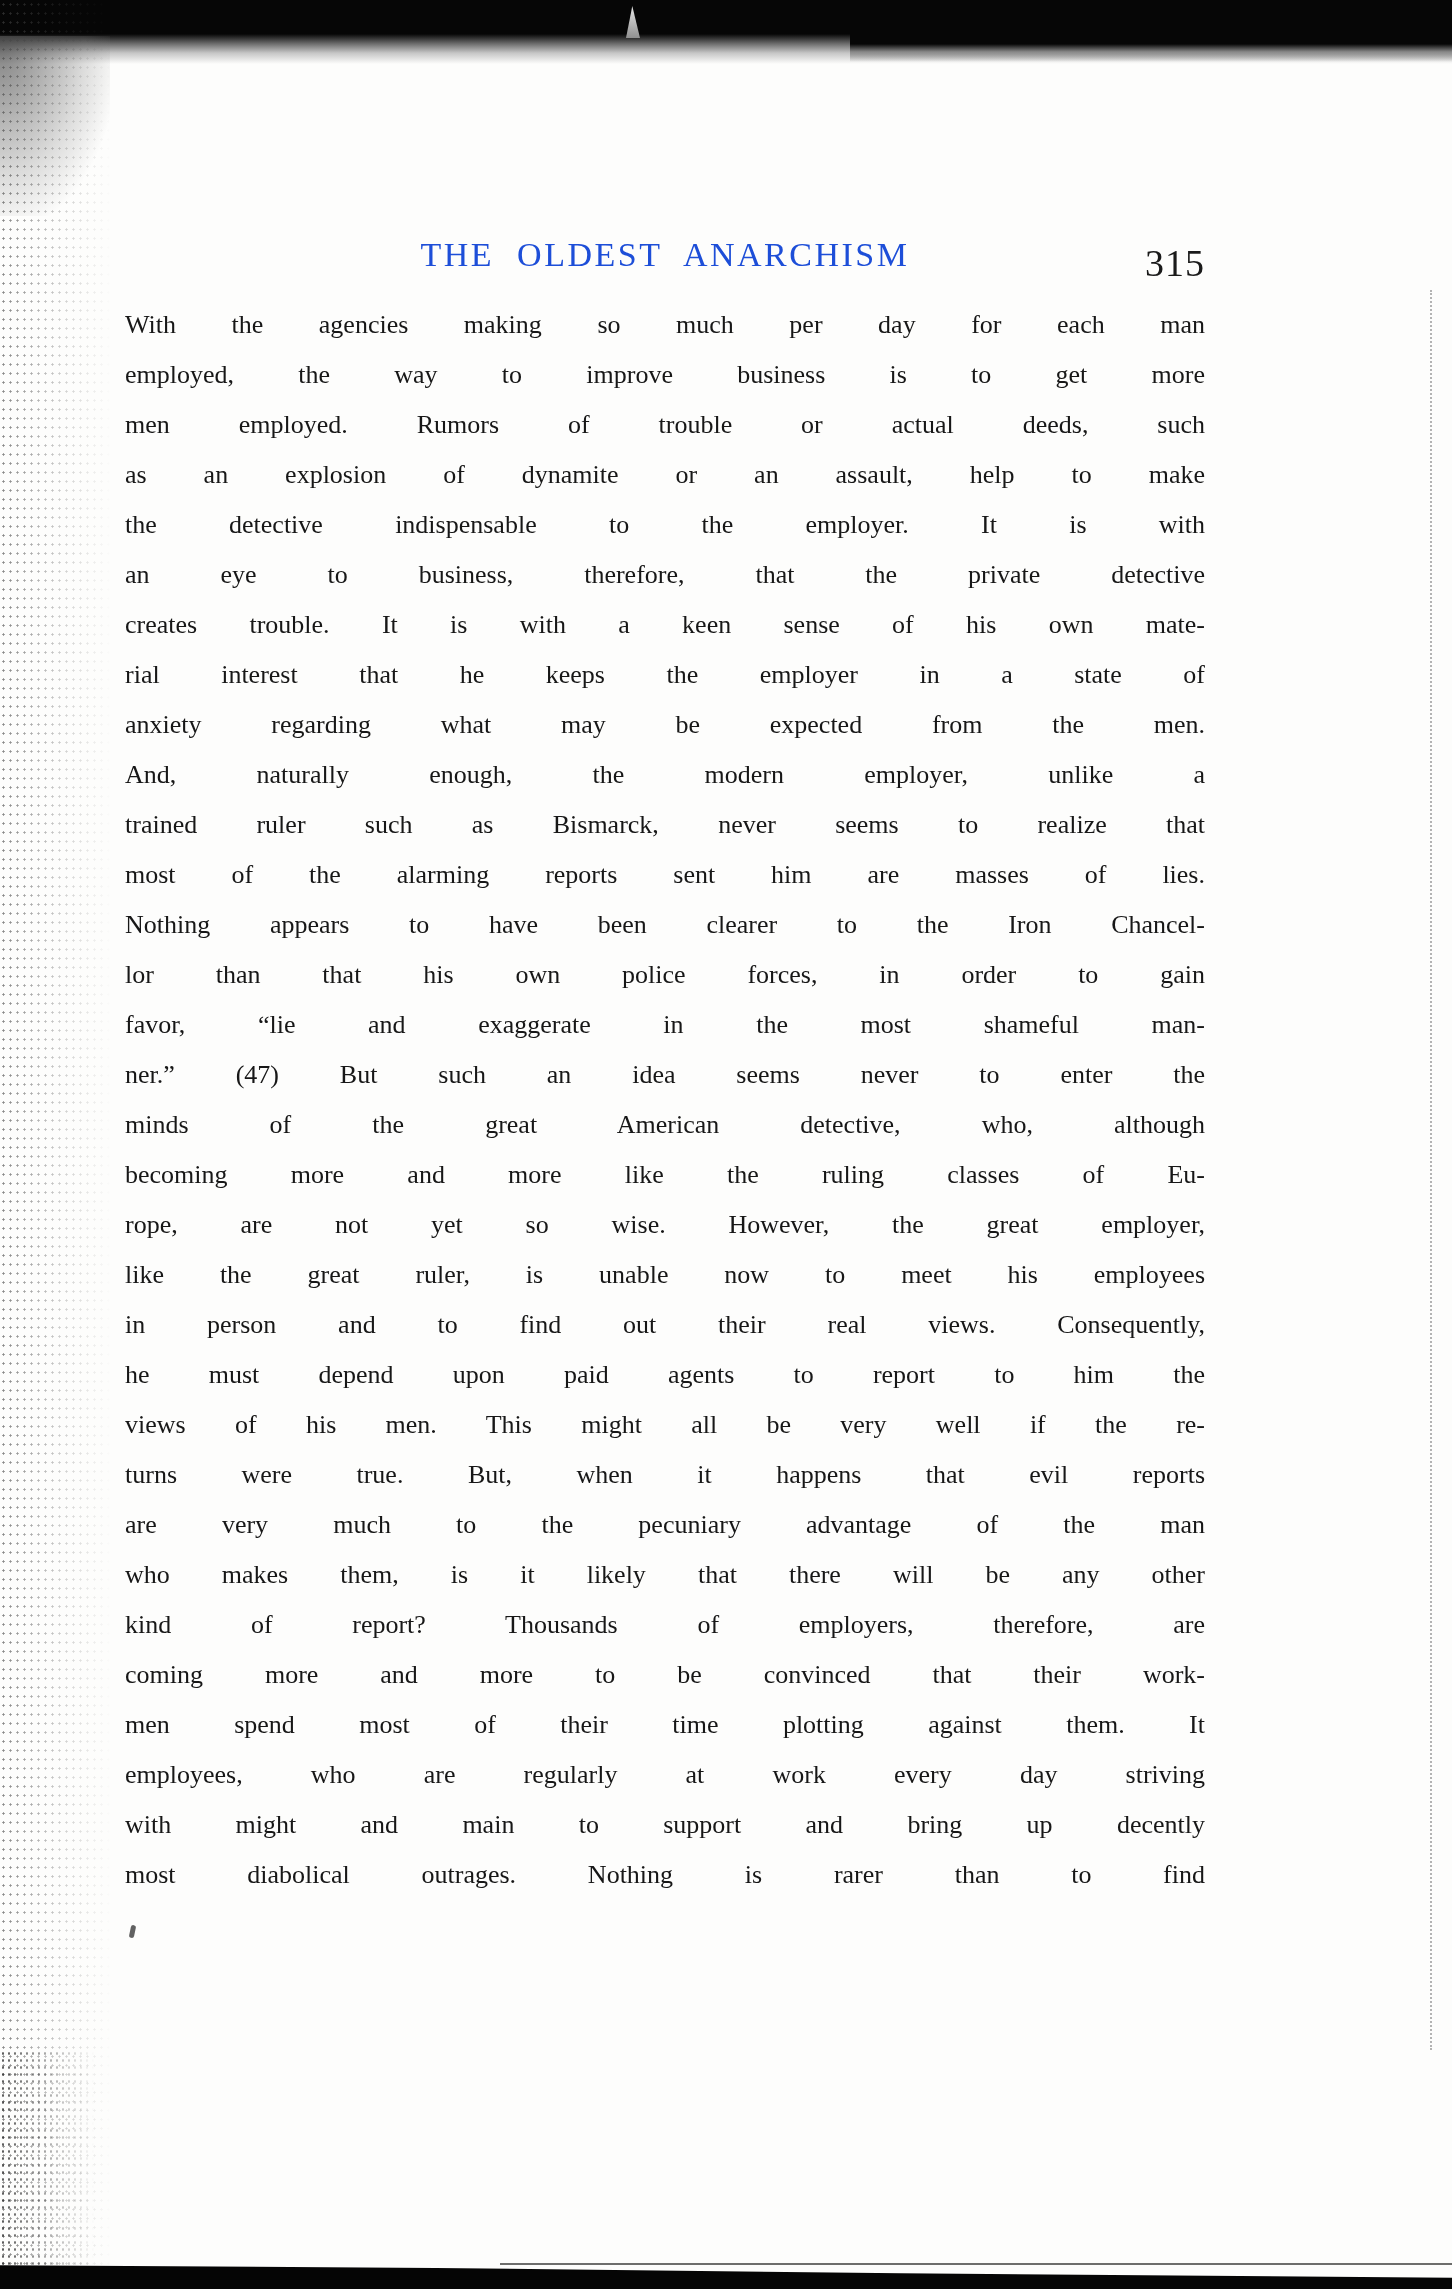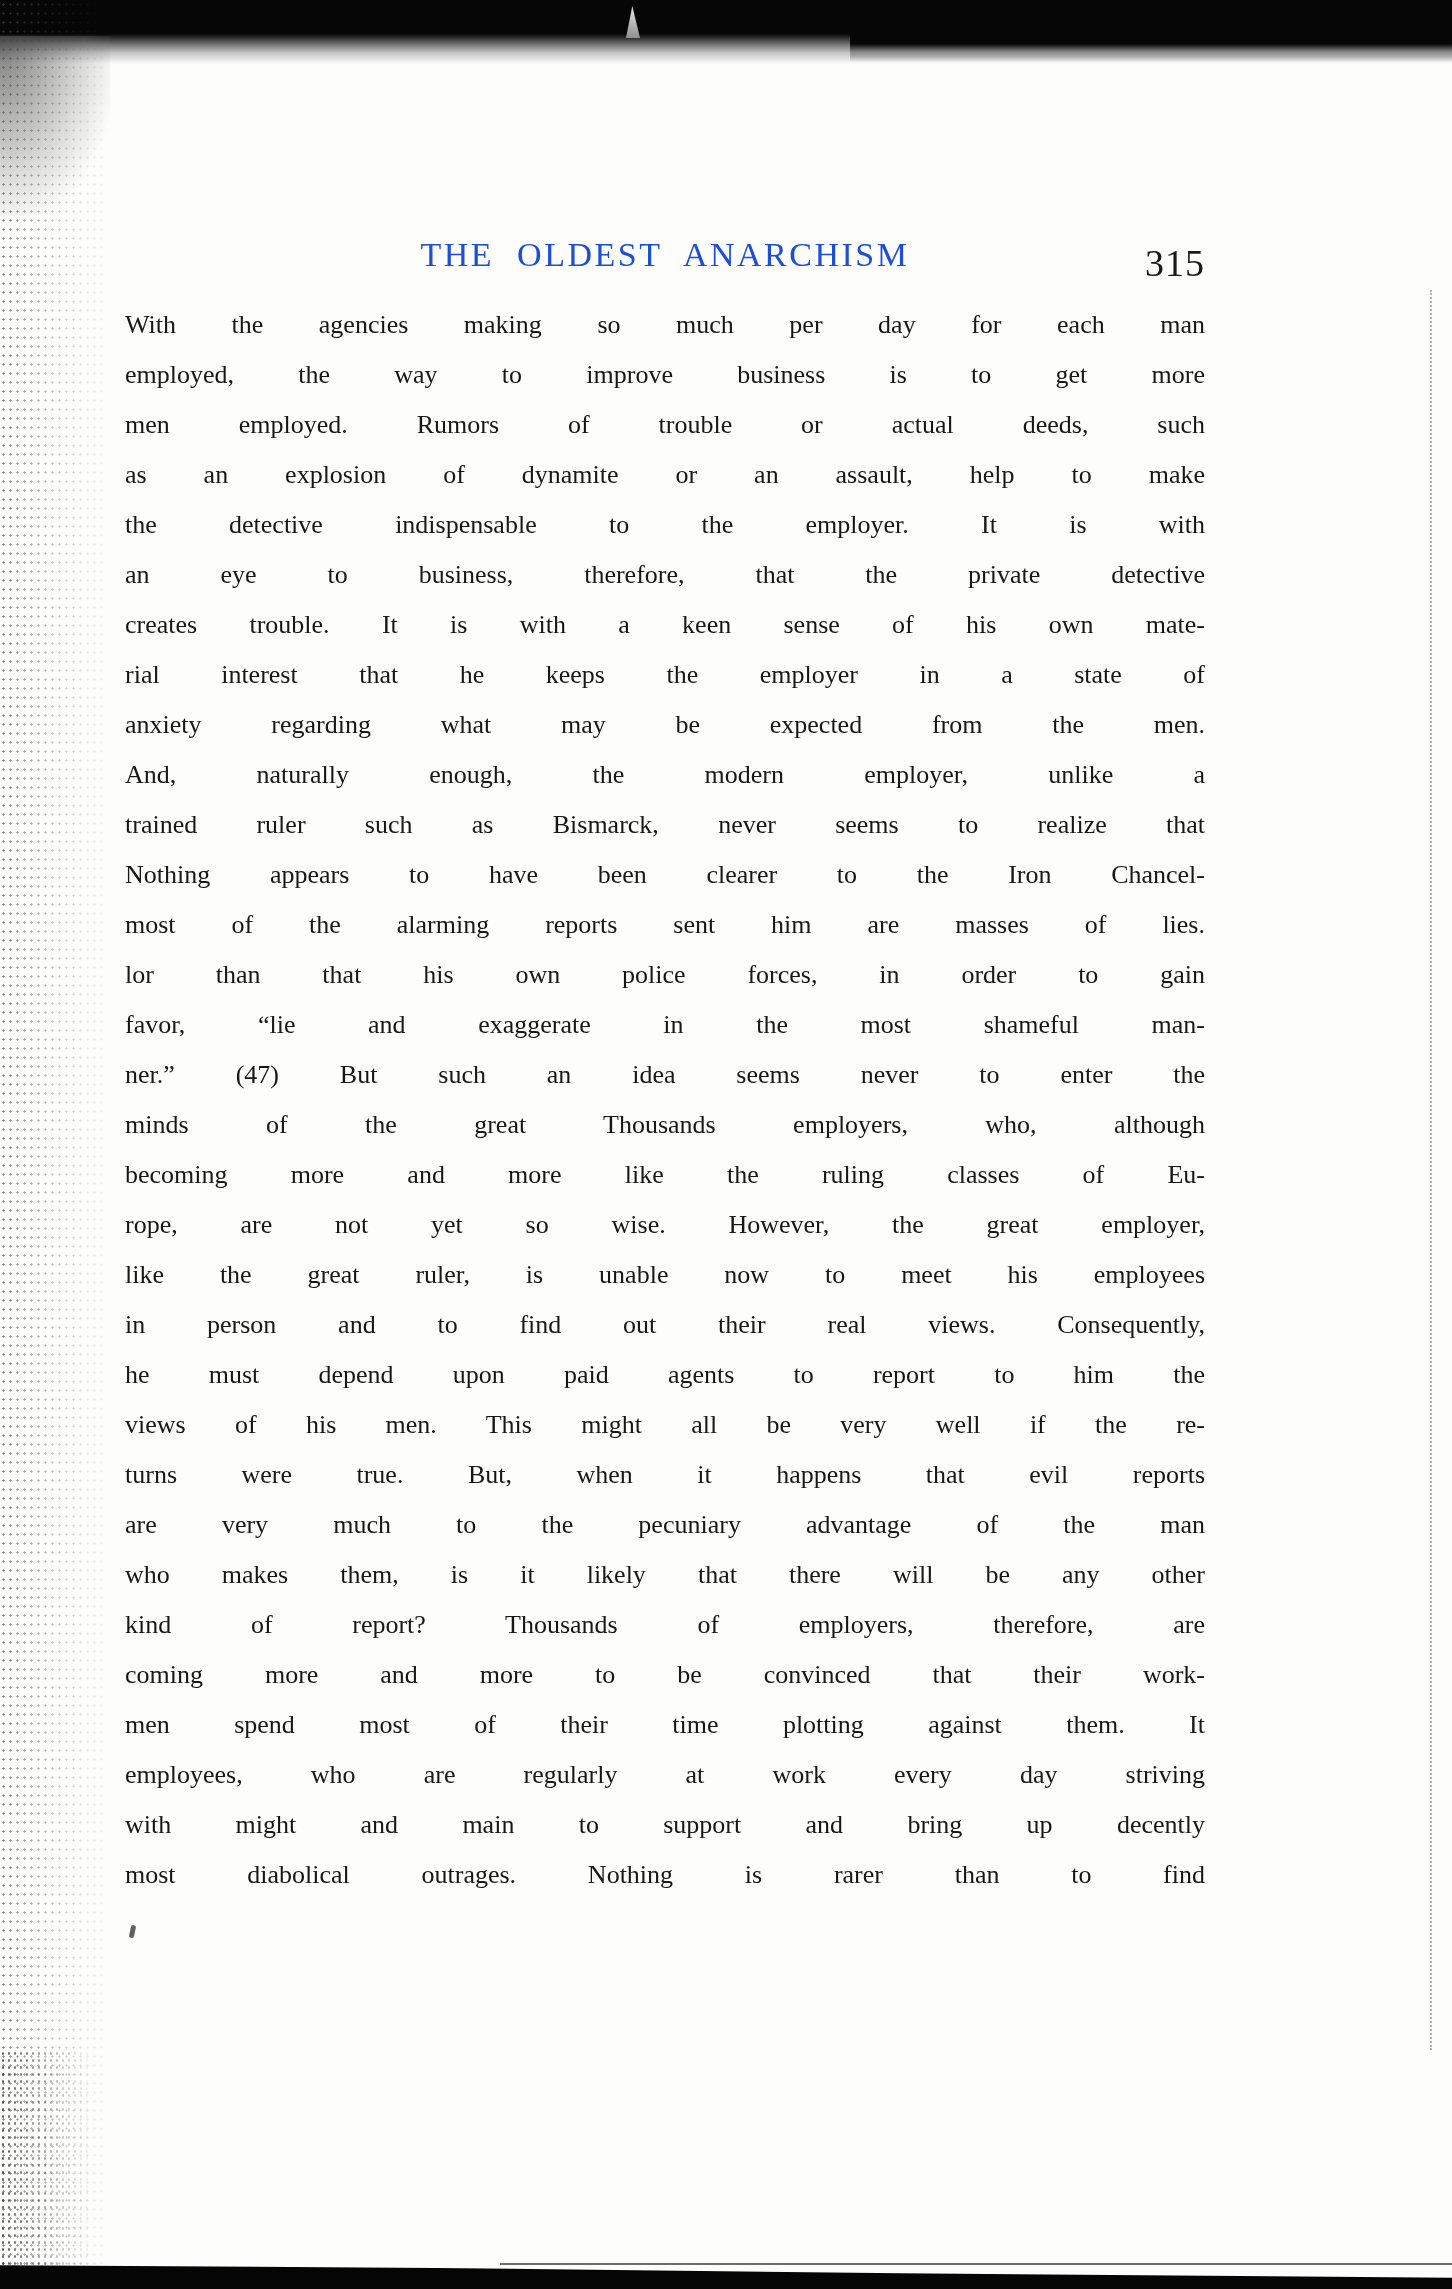--- a/index.html
+++ b/index.html
@@ -113,26 +113,26 @@
     <div class="tline">employed, the way to improve business is to get more</div>
     <div class="tline">men employed.  Rumors of trouble or actual deeds, such</div>
     <div class="tline">as an explosion of dynamite or an assault, help to make</div>
     <div class="tline">the detective indispensable to the employer.  It is with</div>
     <div class="tline">an eye to business, therefore, that the private detective</div>
     <div class="tline">creates trouble.  It is with a keen sense of his own mate-</div>
     <div class="tline">rial interest that he keeps the employer in a state of</div>
     <div class="tline">anxiety regarding what may be expected from the men.</div>
     <div class="tline">And, naturally enough, the modern employer, unlike a</div>
     <div class="tline">trained ruler such as Bismarck, never seems to realize that</div>
+    <div class="tline">most of the alarming reports sent him are masses of lies.</div>
     <div class="tline">Nothing appears to have been clearer to the Iron Chancel-</div>
-    <div class="tline">most of the alarming reports sent him are masses of lies.</div>
     <div class="tline">lor than that his own police forces, in order to gain</div>
     <div class="tline">favor, “lie and exaggerate in the most shameful man-</div>
     <div class="tline">ner.” (47)  But such an idea seems never to enter the</div>
-    <div class="tline">minds of the great Thousands employers, who, although</div>
+    <div class="tline">minds of the great American detective, who, although</div>
     <div class="tline">becoming more and more like the ruling classes of Eu-</div>
     <div class="tline">rope, are not yet so wise.  However, the great employer,</div>
     <div class="tline">like the great ruler, is unable now to meet his employees</div>
     <div class="tline">in person and to find out their real views.  Consequently,</div>
     <div class="tline">he must depend upon paid agents to report to him the</div>
     <div class="tline">views of his men.  This might all be very well if the re-</div>
     <div class="tline">turns were true.  But, when it happens that evil reports</div>
     <div class="tline">are very much to the pecuniary advantage of the man</div>
     <div class="tline">who makes them, is it likely that there will be any other</div>
     <div class="tline">kind of report?  Thousands of employers, therefore, are</div>

